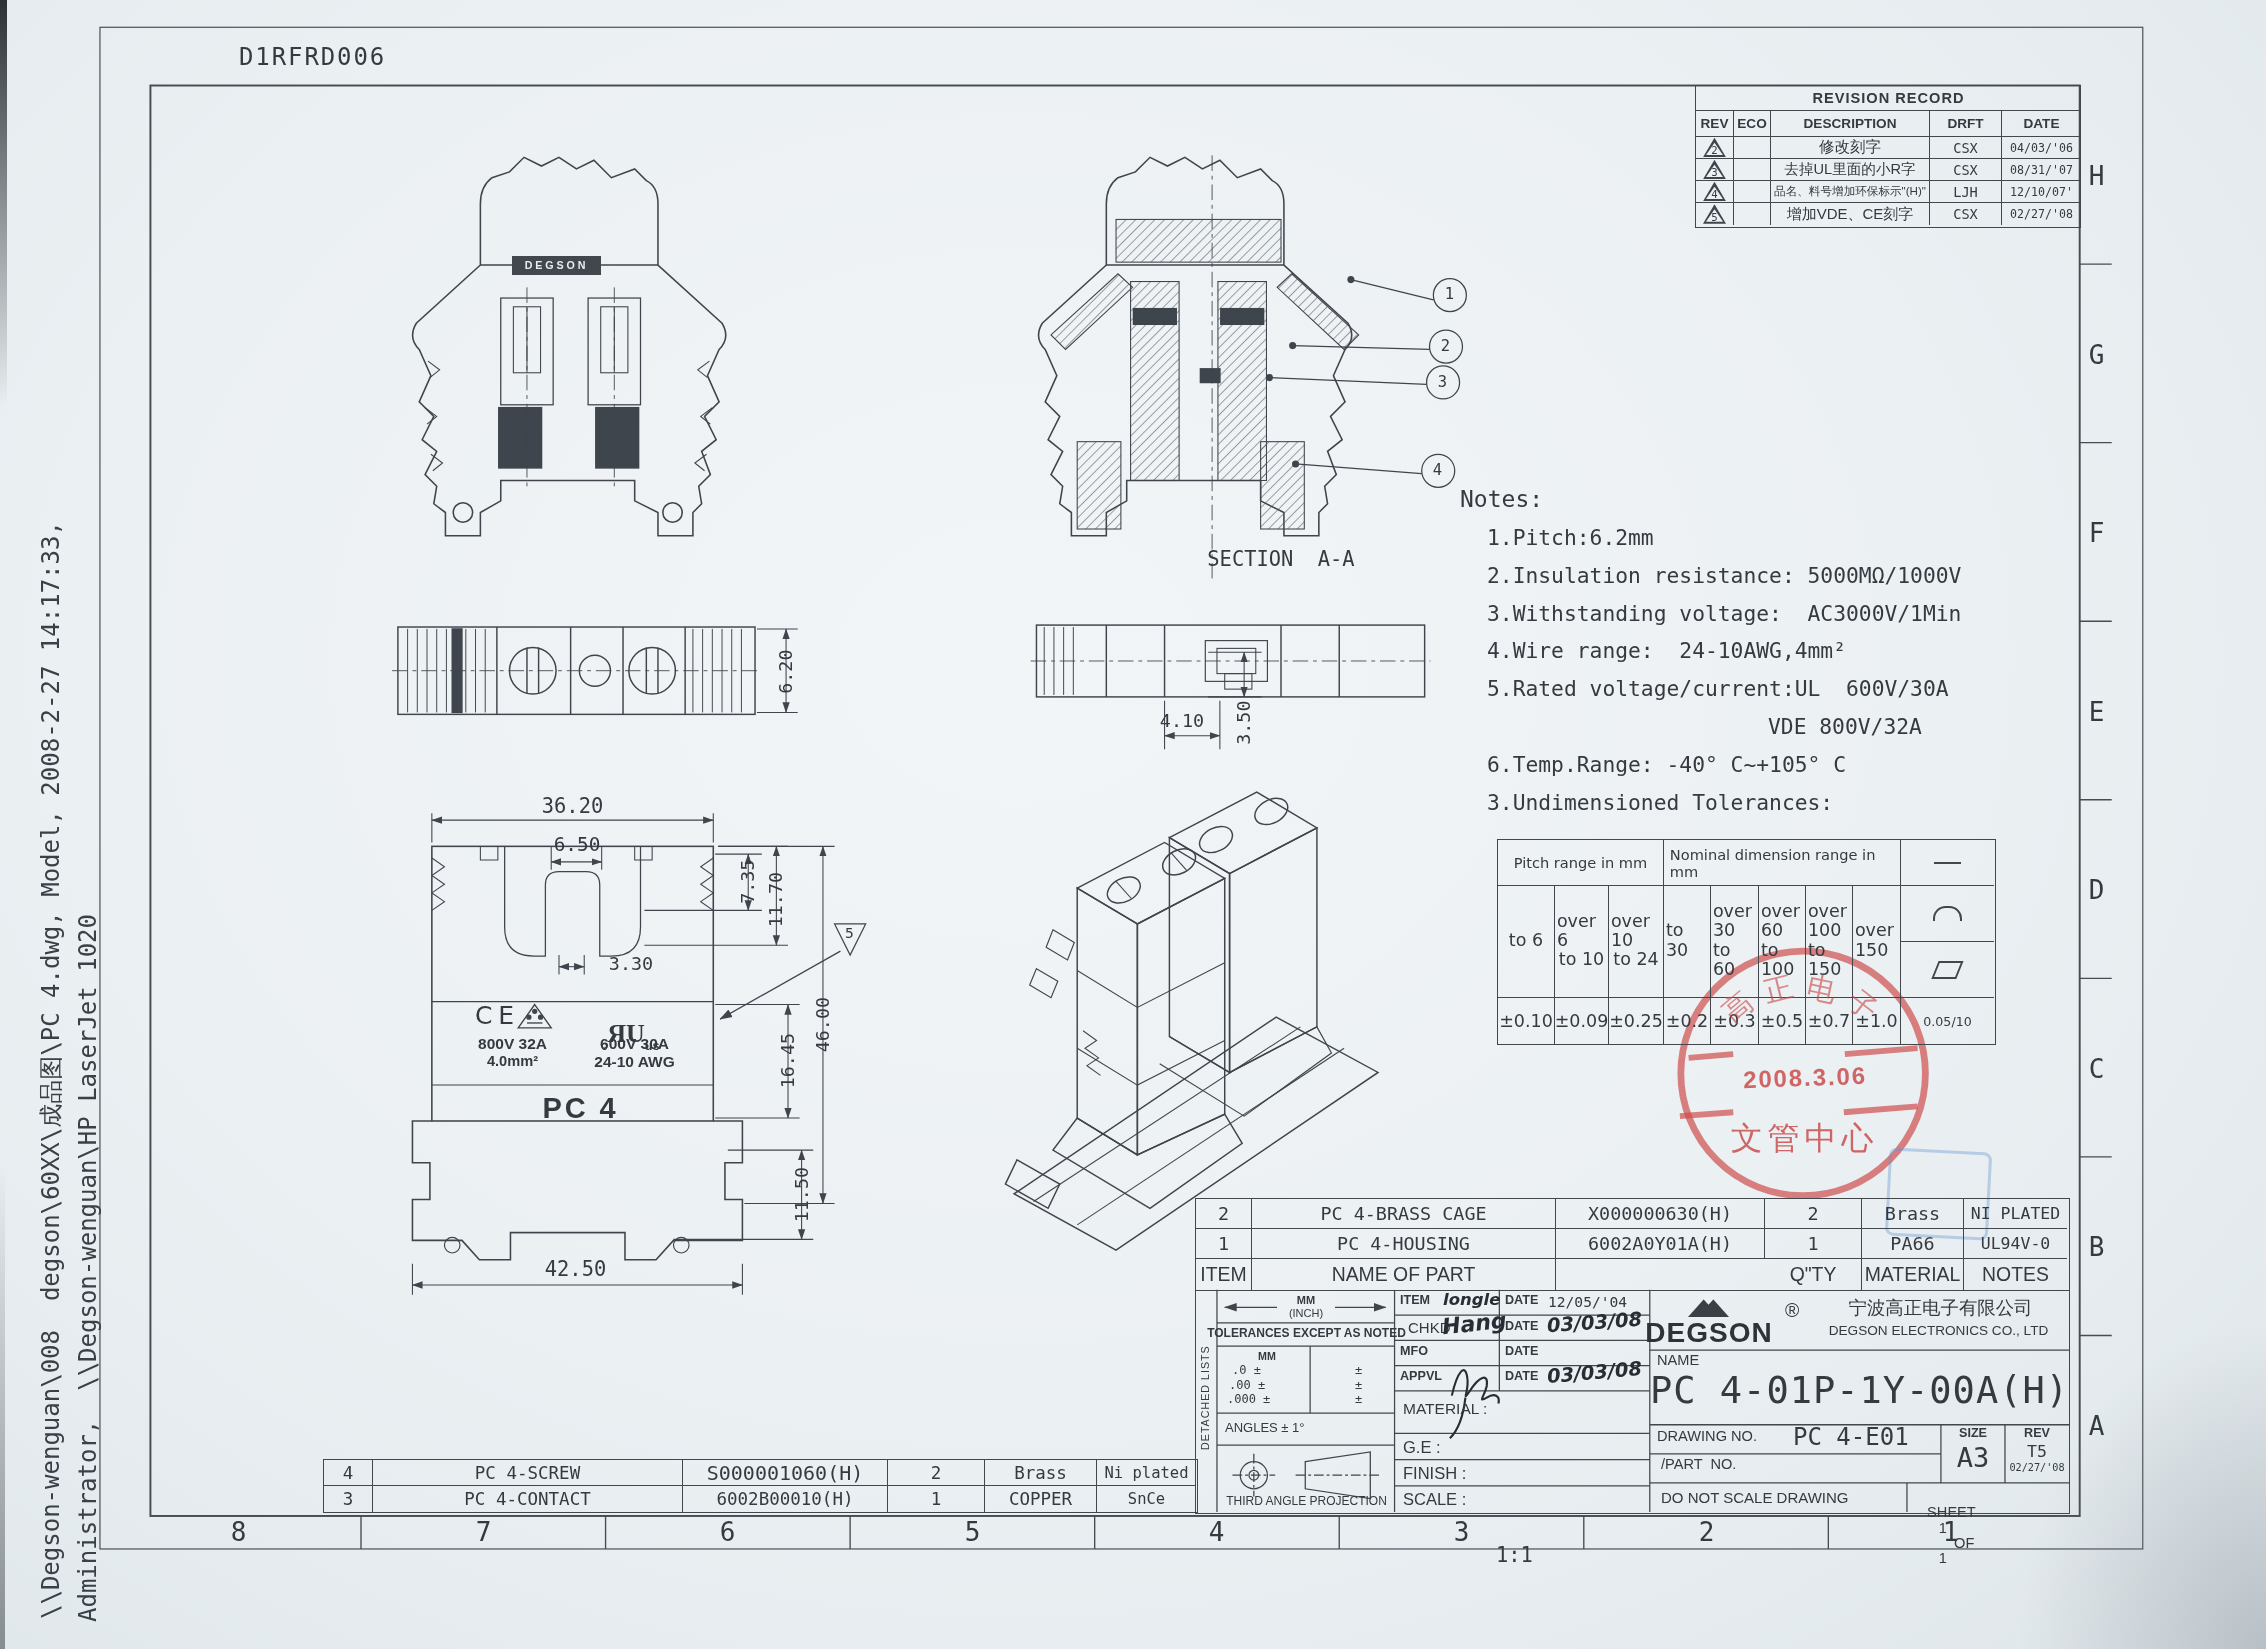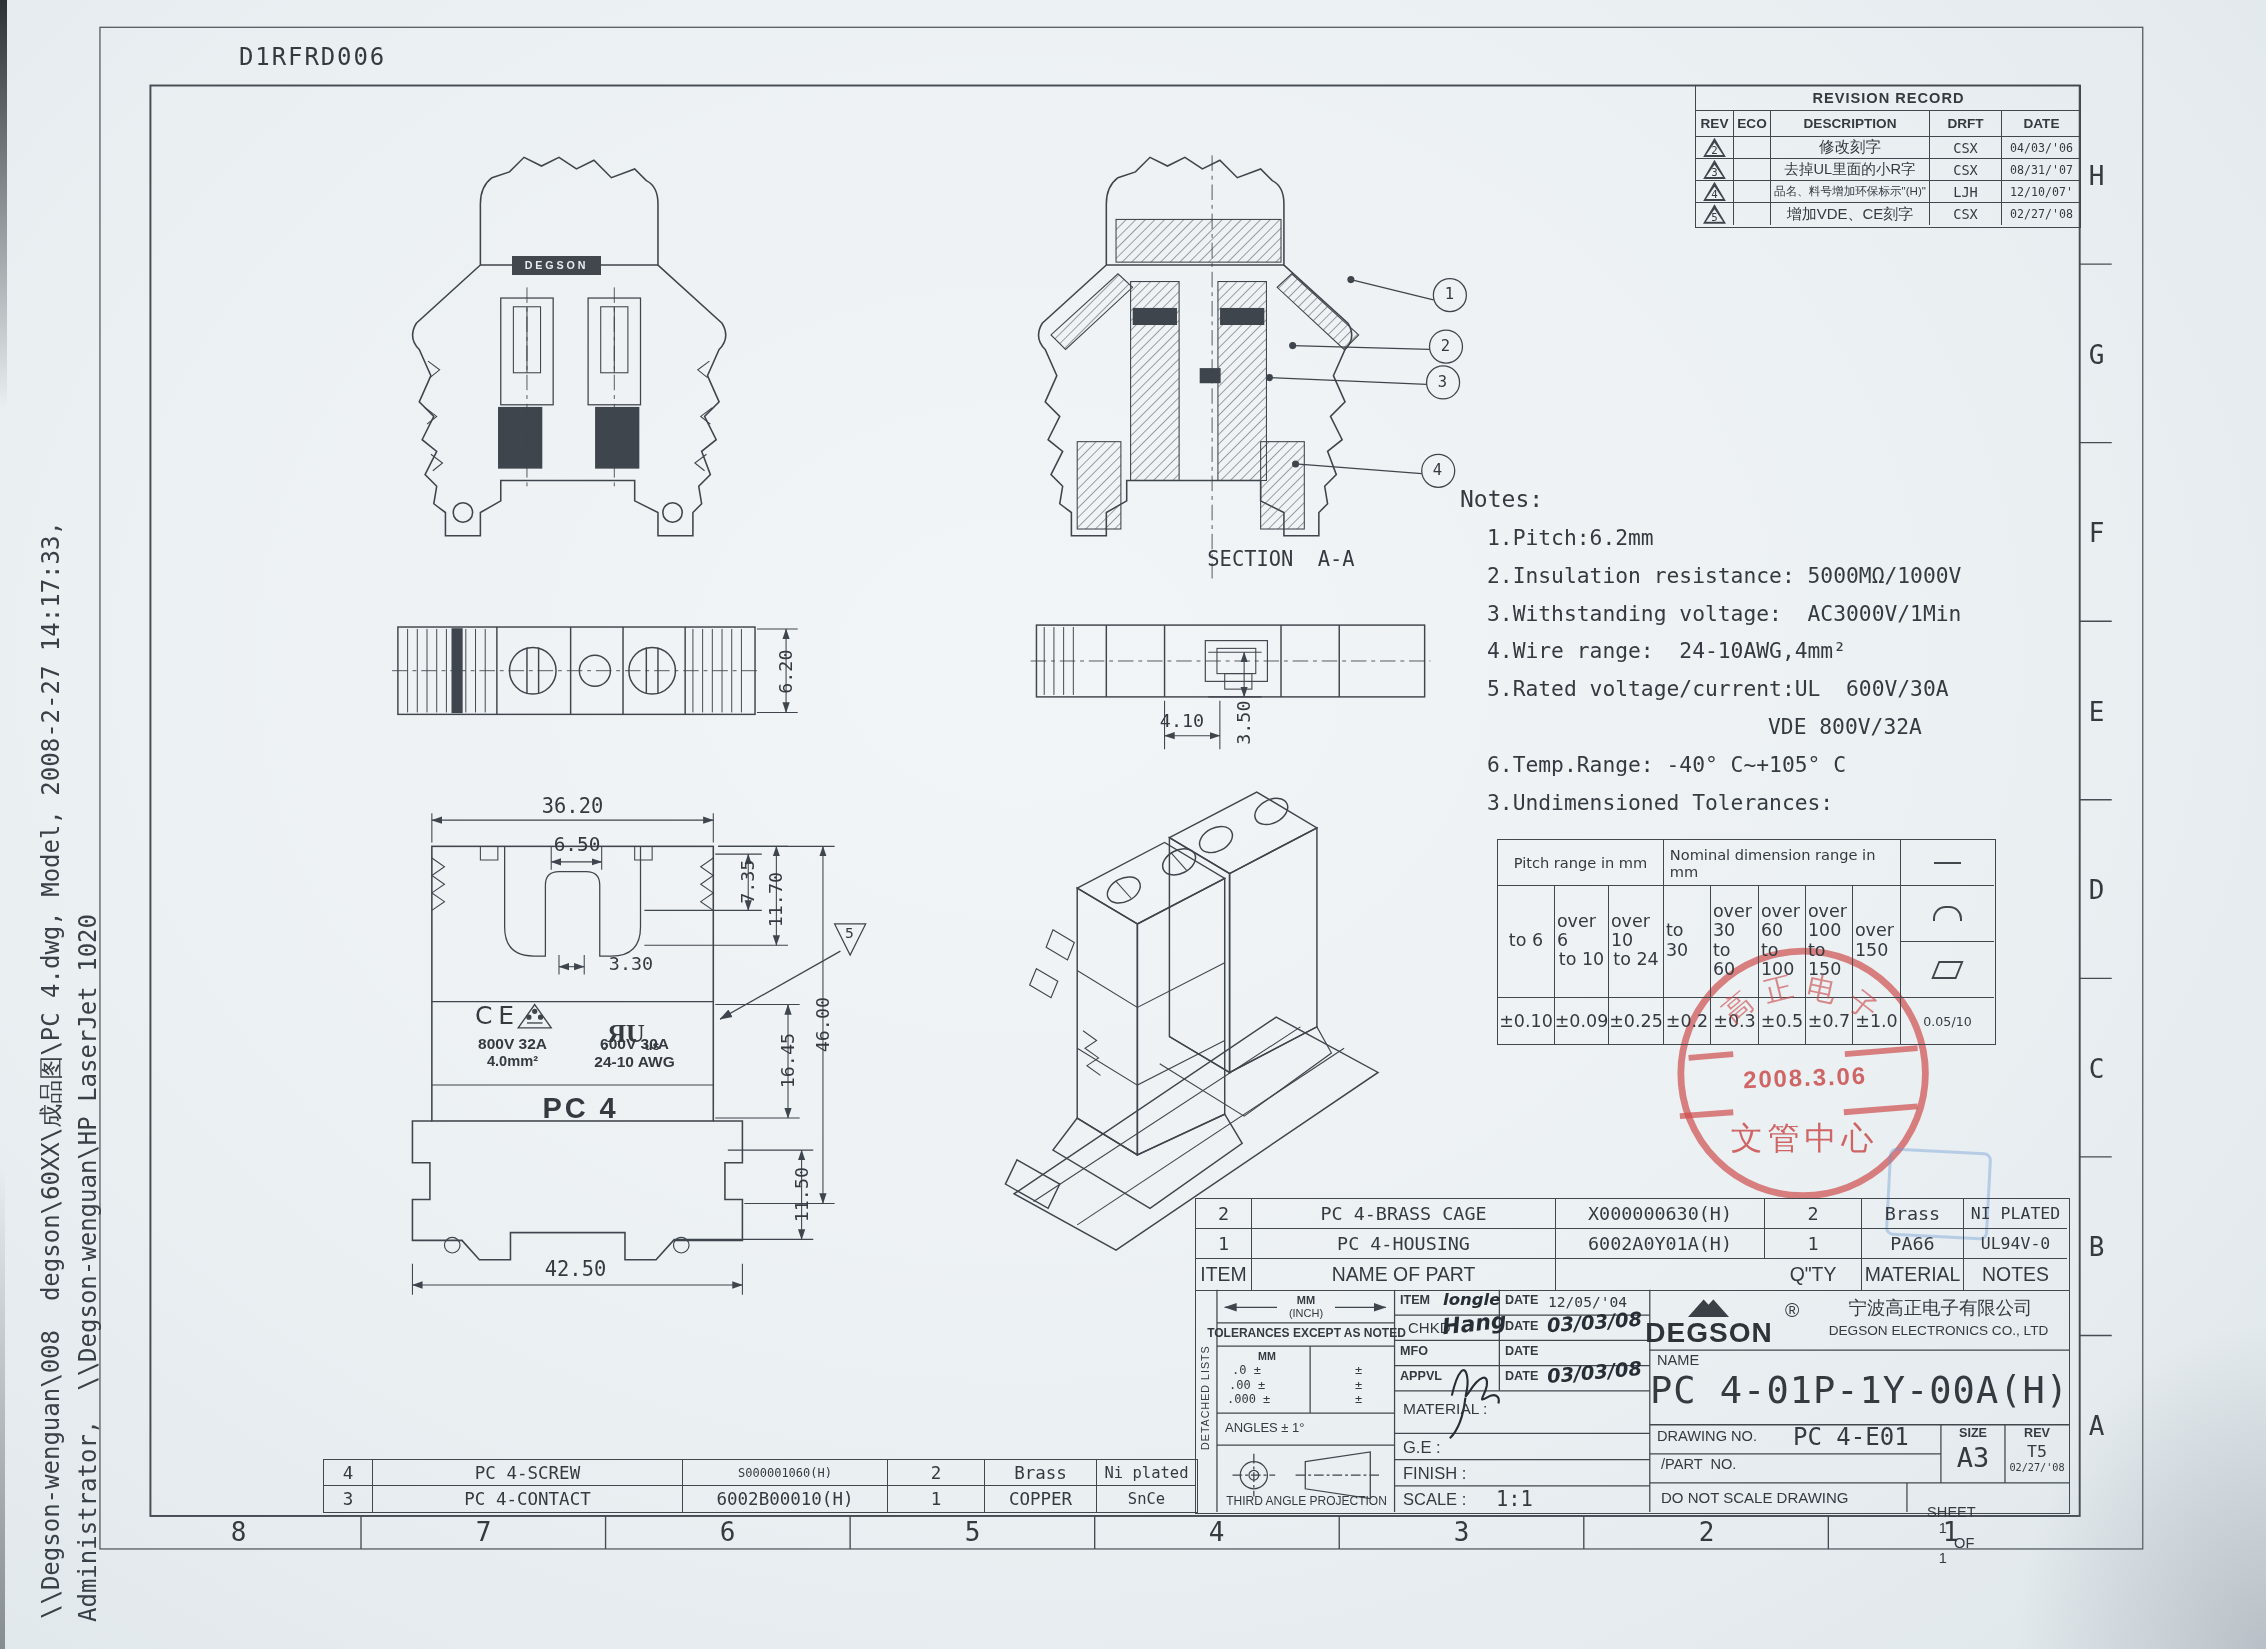--- a/index.html
+++ b/index.html
@@ -506,21 +506,21 @@
   <div class="nb" style="font-size:19.4px;">NAME OF PART</div>
   <div class="nb" style="font-size:19.4px;margin-top:40px;">NO. OF PART</div>
   <div class="nb" style="font-size:19.4px;">Q"TY</div>
   <div class="nb" style="font-size:19.4px;">MATERIAL</div>
   <div class="nb nr" style="font-size:19.4px;">NOTES</div>
 </div>
 
 <div class="g" style="left:323px;top:1459px;width:873px;height:52px;grid-template-columns:49px 310px 205px 97px 112px 99px;grid-template-rows:26px 26px;">
   <div class="mono" style="font-size:17.5px;">4</div>
   <div class="mono" style="font-size:17.5px;">PC 4-SCREW</div>
-  <div class="mono" style="font-size:12px;">S000001060(H)</div>
+  <div class="mono" style="font-size:20px;">S000001060(H)</div>
   <div class="mono" style="font-size:17.5px;">2</div>
   <div class="mono" style="font-size:17.5px;">Brass</div>
   <div class="mono nr" style="font-size:15.5px;">Ni plated</div>
   <div class="mono nb" style="font-size:17.5px;">3</div>
   <div class="mono nb" style="font-size:17.5px;">PC 4-CONTACT</div>
   <div class="mono nb" style="font-size:17.5px;">6002B00010(H)</div>
   <div class="mono nb" style="font-size:17.5px;">1</div>
   <div class="mono nb" style="font-size:17.5px;">COPPER</div>
   <div class="mono nb nr" style="font-size:15.5px;">SnCe</div>
 </div>
@@ -553,21 +553,21 @@
 <div class="t hand" style="left:1547px;top:1313px;font-size:19.4px;transform:rotate(-4deg);">03/03/08</div>
 <div class="t" style="left:1400px;top:1345px;font-size:12.6px;font-weight:bold;">MFO</div>
 <div class="t" style="left:1505px;top:1345px;font-size:12.6px;font-weight:bold;">DATE</div>
 <div class="t" style="left:1400px;top:1370px;font-size:12.6px;font-weight:bold;">APPVL</div>
 <div class="t" style="left:1505px;top:1370px;font-size:12.6px;font-weight:bold;">DATE</div>
 <div class="t hand" style="left:1547px;top:1363px;font-size:19.4px;transform:rotate(-5deg);">03/03/08</div>
 <div class="t" style="left:1403px;top:1401px;font-size:15.5px;">MATERIAL :</div>
 <div class="t" style="left:1403px;top:1439px;font-size:16.5px;">G.E :</div>
 <div class="t" style="left:1403px;top:1465px;font-size:16.5px;">FINISH :</div>
 <div class="t" style="left:1403px;top:1491px;font-size:16.5px;">SCALE :</div>
-<div class="t mono" style="left:1496px;top:1489px;font-size:20.4px;">1:1</div>
+<div class="t mono" style="left:1496px;top:1545px;font-size:20.4px;">1:1</div>
 
 <span class="emb"></span>
 <div class="t c" style="left:1646px;top:1318px;width:126px;font-size:28px;font-weight:bold;letter-spacing:1px;color:#2d3339;">DEGSON</div>
 <div class="t" style="left:1785px;top:1300px;font-size:19.4px;">®</div>
 <div class="t c" style="left:1824px;top:1298px;width:233px;font-size:18.4px;">宁波高正电子有限公司</div>
 <div class="t c" style="left:1817px;top:1324px;width:243px;font-size:13.6px;">DEGSON ELECTRONICS CO., LTD</div>
 <div class="t" style="left:1657px;top:1353px;font-size:14.6px;">NAME</div>
 <div class="t mono c" style="left:1654px;top:1372px;width:411px;font-size:37px;letter-spacing:1px;">PC 4-01P-1Y-00A(H)</div>
 <div class="t" style="left:1657px;top:1429px;font-size:14.6px;">DRAWING NO.</div>
 <div class="t mono" style="left:1793px;top:1425px;font-size:24px;">PC 4-E01</div>

